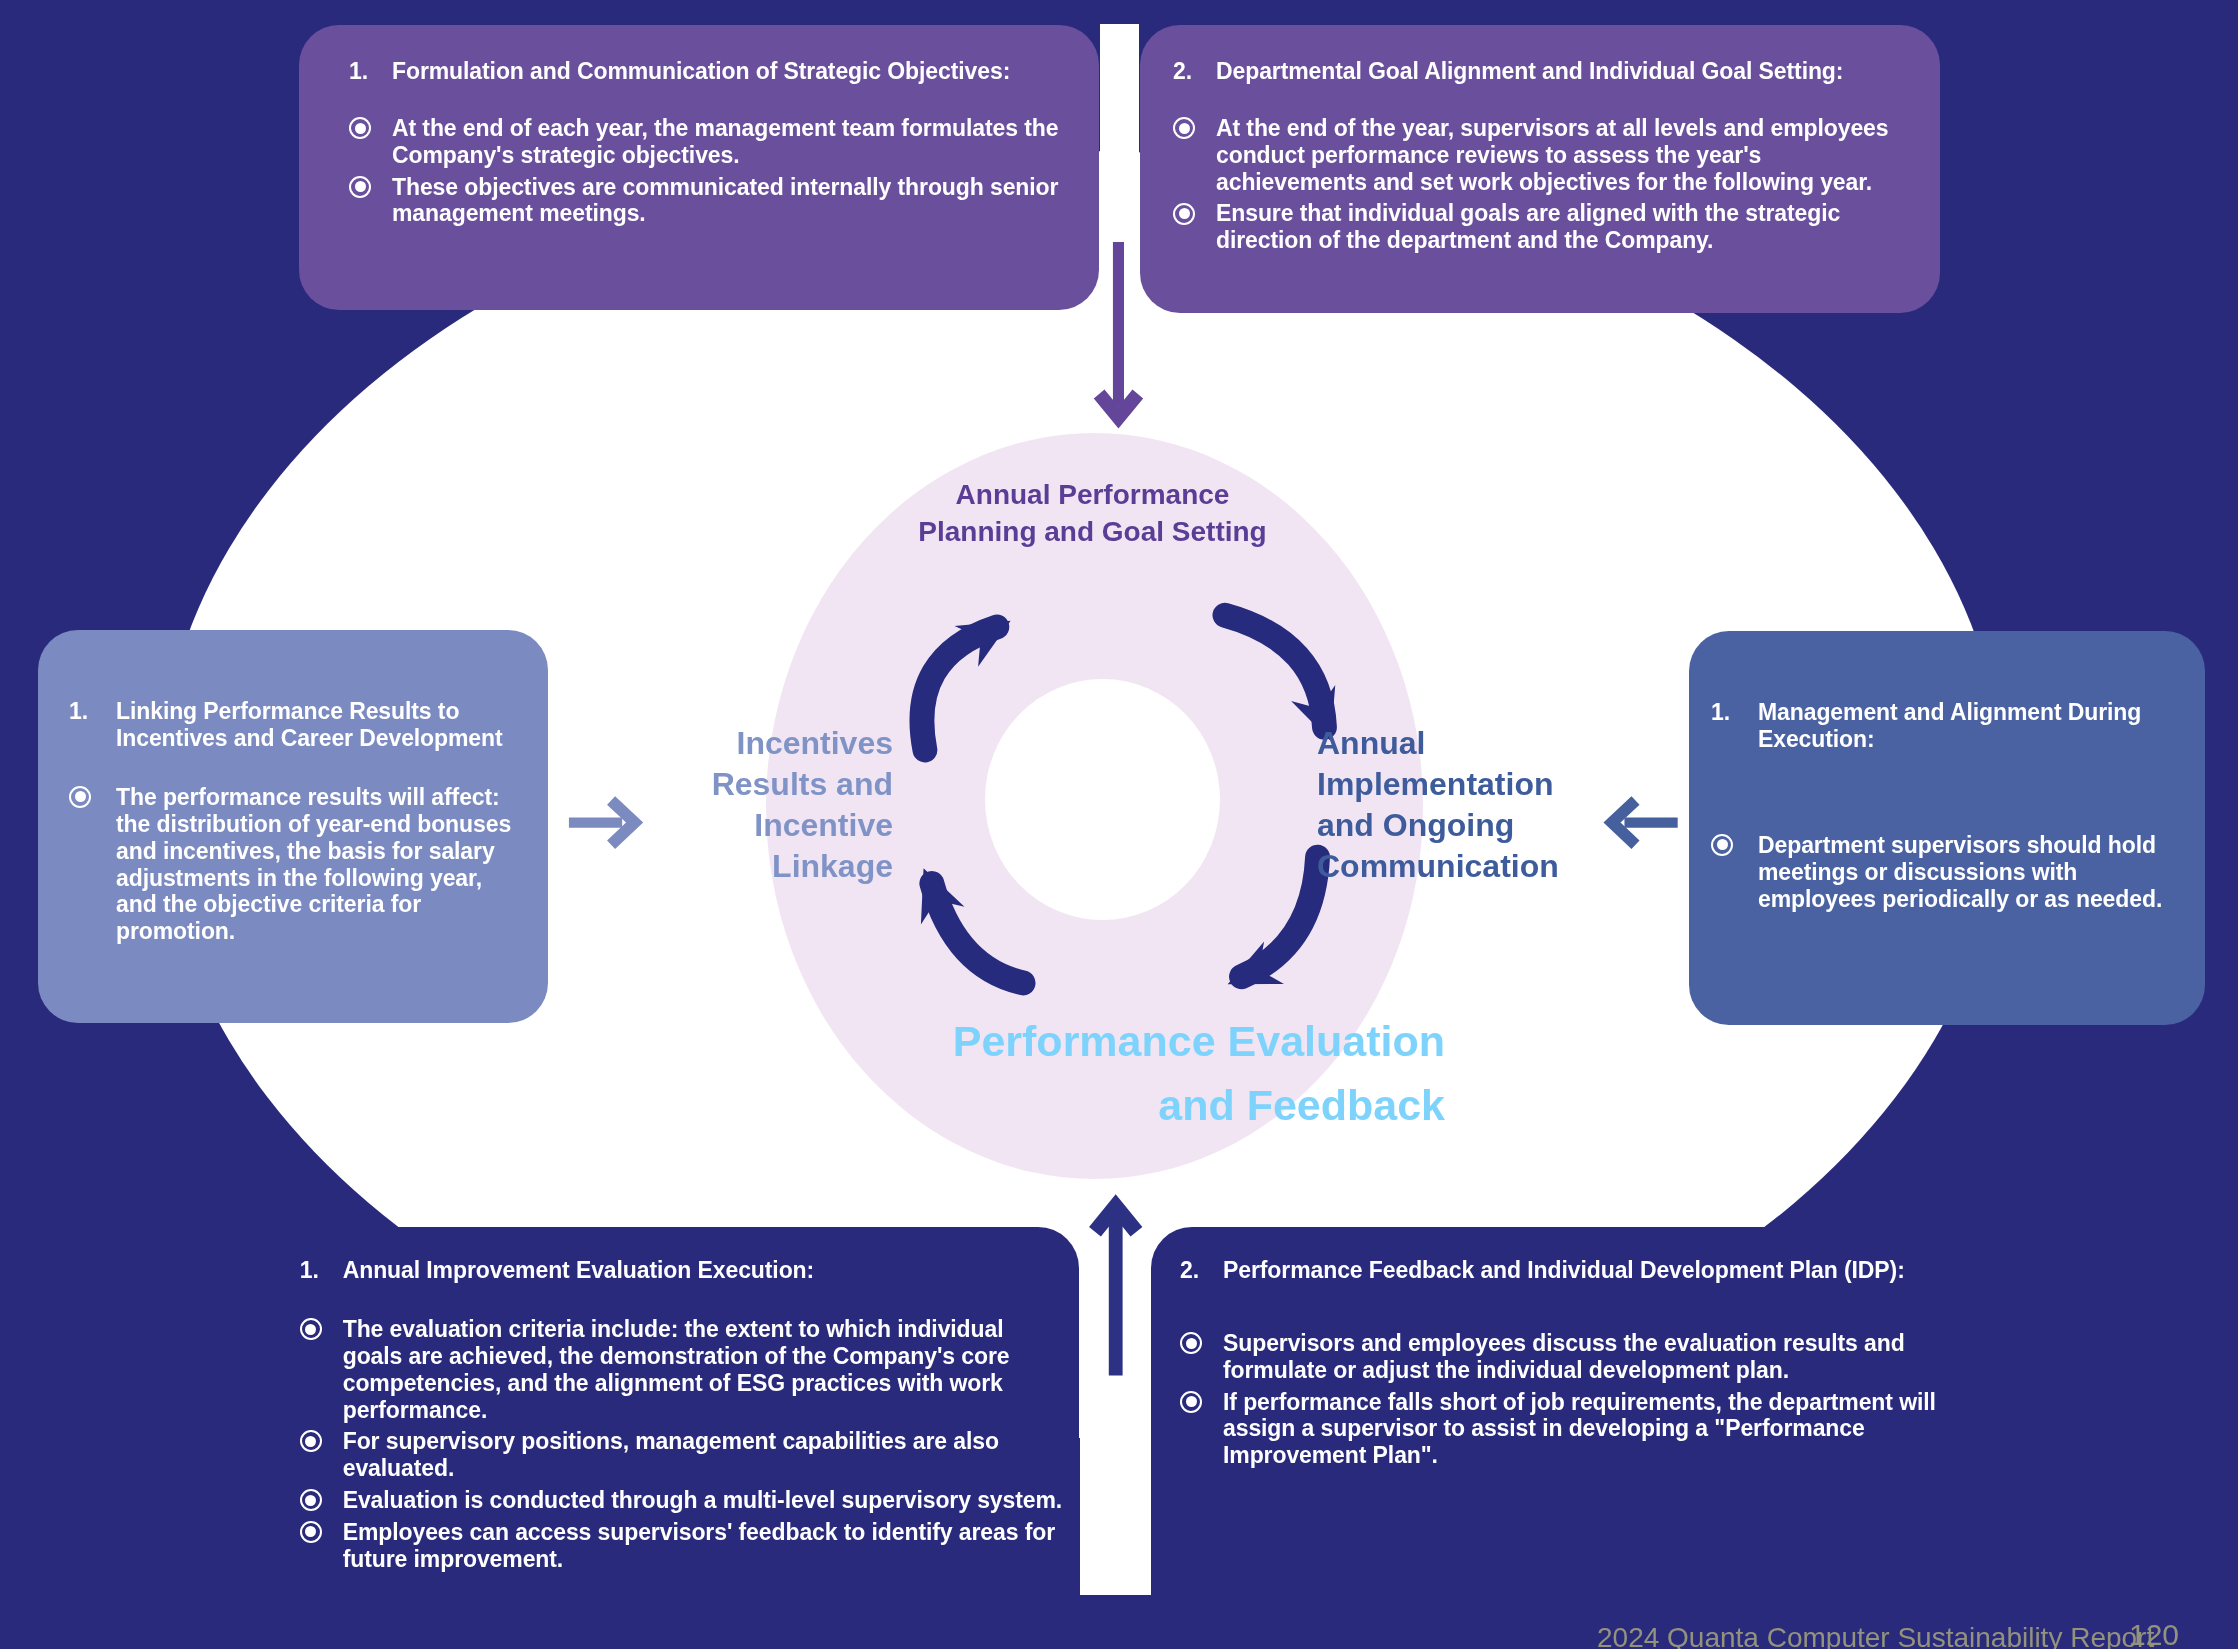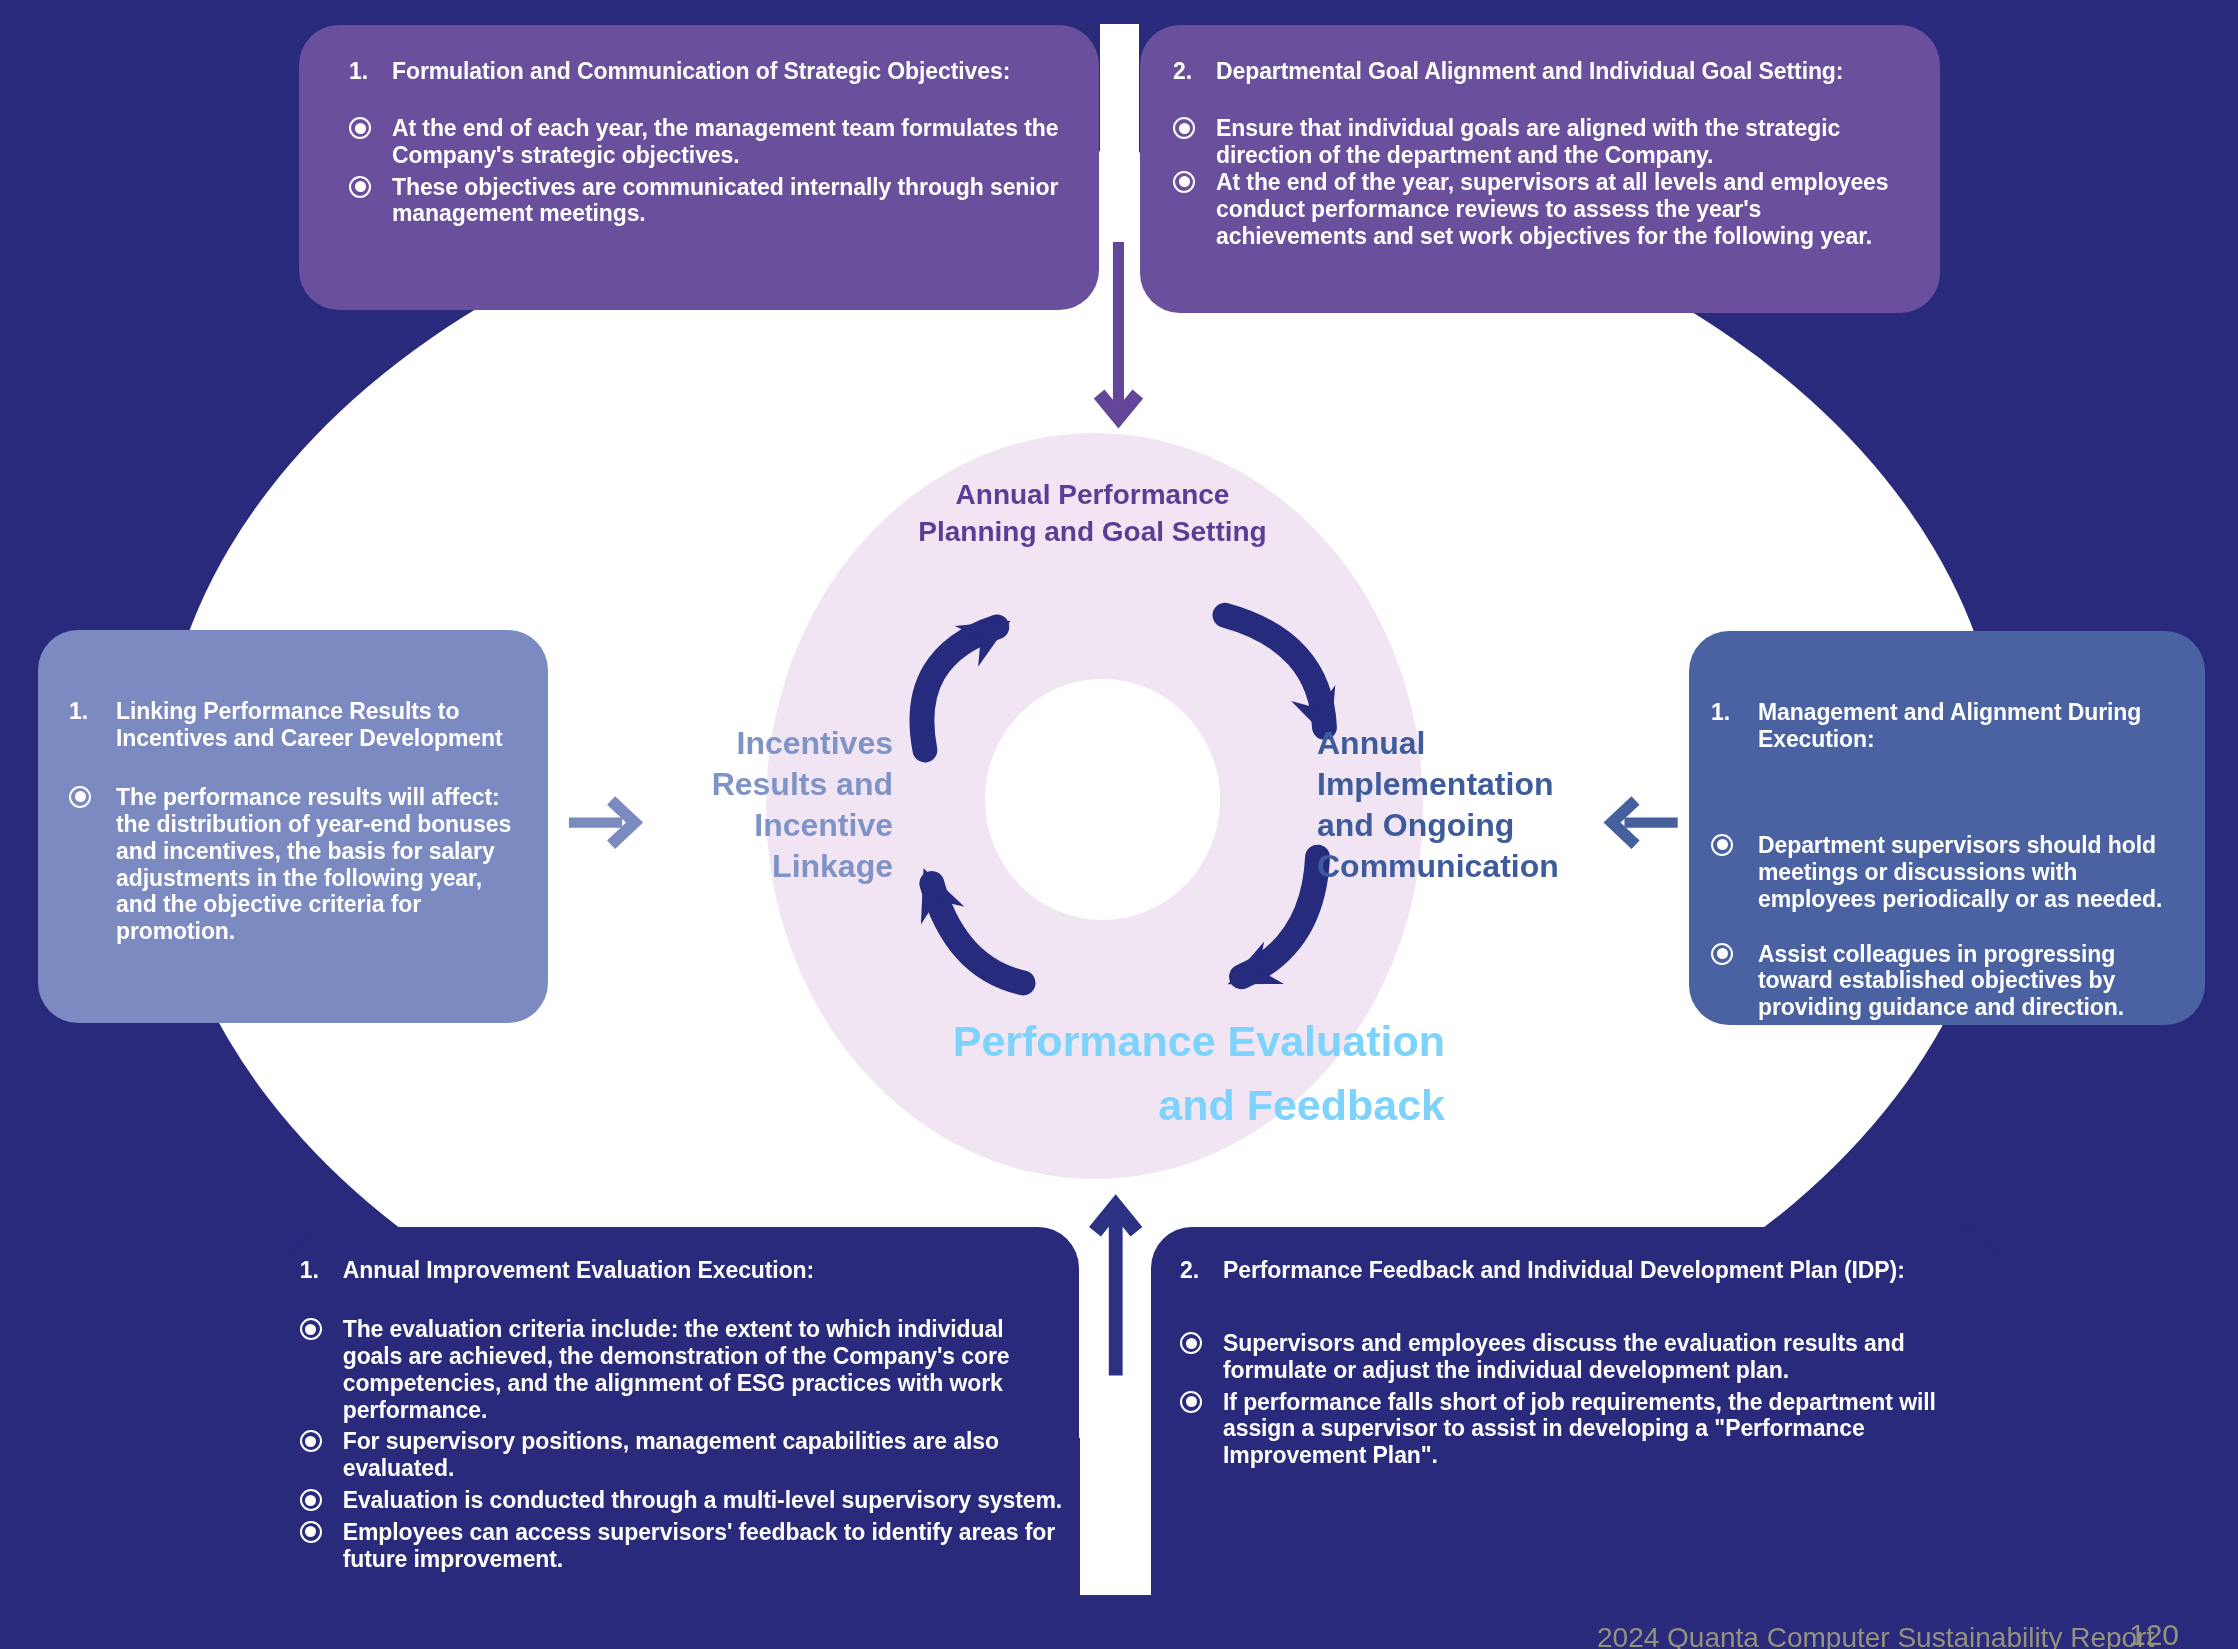--- a/index.html
+++ b/index.html
@@ -139,31 +139,31 @@
         </div>
       <div class="btext">These objectives are communicated internally through senior management meetings.</div>
     </div>
   </div>
 
   <div class="callout box-tr">
     <div class="heading-row mb44">
       <div class="num">2.</div>
       <div class="htext">Departmental Goal Alignment and Individual Goal Setting:</div>
     </div>
+    <div class="bullet-row first">
+      <div class="bullet-cell">
+          <div class="bullet-icon"></div>
+        </div>
+      <div class="btext">At the end of the year, supervisors at all levels and employees conduct performance reviews to assess the year's achievements and set work objectives for the following year.</div>
+    </div>
     <div class="bullet-row">
       <div class="bullet-cell">
           <div class="bullet-icon"></div>
         </div>
       <div class="btext">Ensure that individual goals are aligned with the strategic direction of the department and the Company.</div>
-    </div>
-    <div class="bullet-row first">
-      <div class="bullet-cell">
-          <div class="bullet-icon"></div>
-        </div>
-      <div class="btext">At the end of the year, supervisors at all levels and employees conduct performance reviews to assess the year's achievements and set work objectives for the following year.</div>
     </div>
   </div>
 
   <div class="callout box-left">
     <div class="heading-row mb46">
       <div class="num">1.</div>
       <div class="htext">Linking Performance Results to Incentives and Career Development</div>
     </div>
     <div class="bullet-row first">
       <div class="bullet-cell">
@@ -176,26 +176,20 @@
   <div class="callout box-right">
     <div class="heading-row mb115">
       <div class="num">1.</div>
       <div class="htext">Management and Alignment During Execution:</div>
     </div>
     <div class="bullet-row first">
       <div class="bullet-cell">
           <div class="bullet-icon"></div>
         </div>
       <div class="btext">Department supervisors should hold meetings or discussions with employees periodically or as needed.</div>
-    </div>
-    <div class="bullet-row sp40">
-      <div class="bullet-cell">
-          <div class="bullet-icon"></div>
-        </div>
-      <div class="btext">Assist colleagues in progressing toward established objectives by providing guidance and direction.</div>
     </div>
   </div>
 
   <div class="callout box-bl">
     <div class="heading-row mb46">
       <div class="num">1.</div>
       <div class="htext">Annual Improvement Evaluation Execution:</div>
     </div>
     <div class="bullet-row first">
       <div class="bullet-cell">

